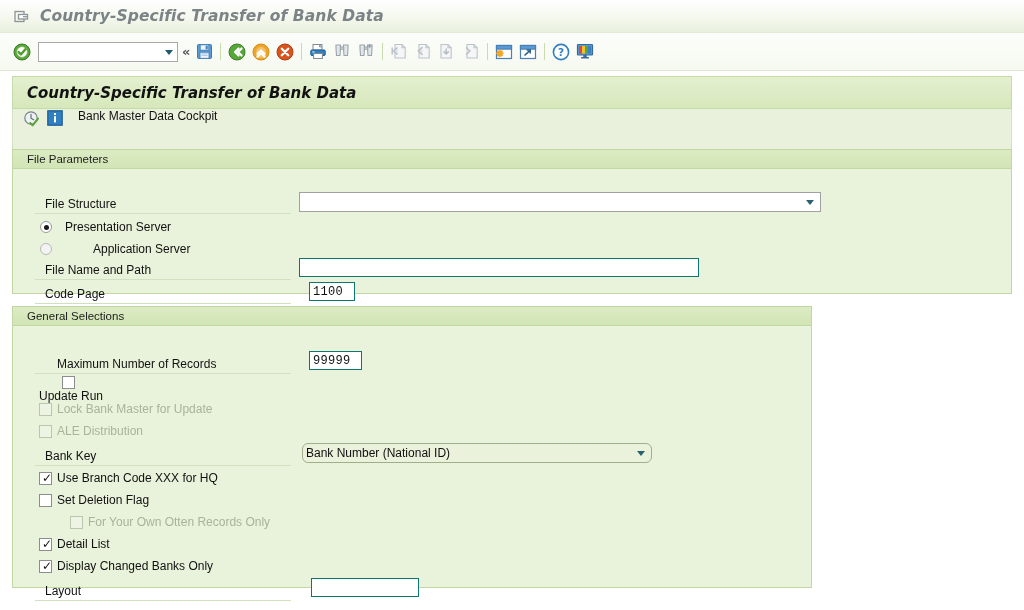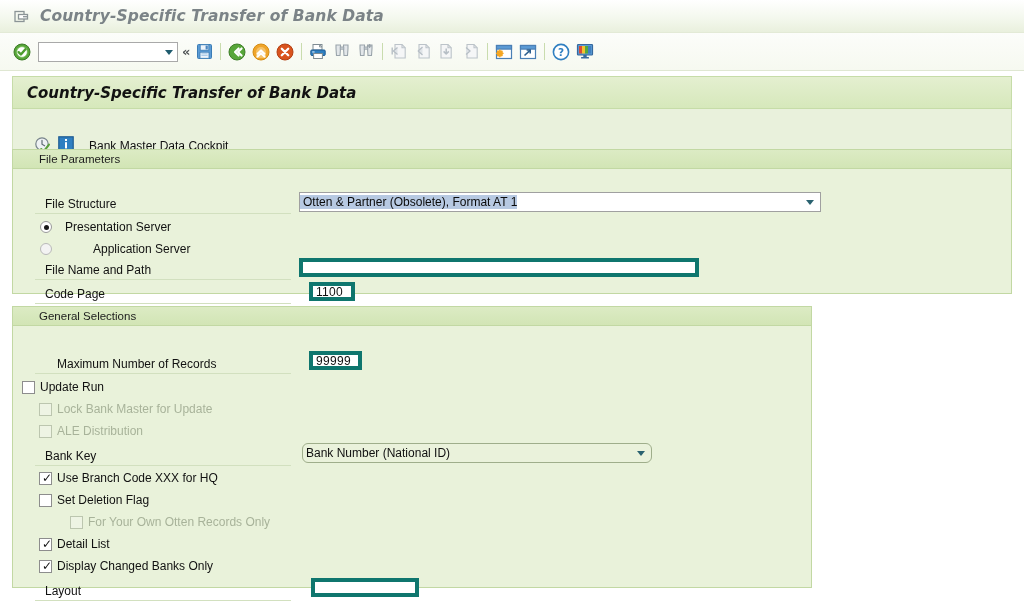--- a/index.html
+++ b/index.html
@@ -96,40 +96,40 @@
     margin-left: 14px;
   }
 
   
   #apptoolbar {
     position: absolute; left: 12px; top: 109px; width: 1000px; height: 45px;
     background: #e9f1dc;
     border-left: 1px solid #d4e3bd;
     border-right: 1px solid #d4e3bd;
     border-bottom: 1px solid #d4e3bd;
-    display: flex; align-items: flex-end; padding-left: 11px;
+    display: flex; align-items: flex-start;
   }
   #apptoolbar .at-icon { margin-left: 9px; width: 18px; height: 18px;
     display: flex; align-items: center; justify-content: center; }
   #apptoolbar .at-label {
     margin-left: 14px; font-size: 12px; color: #101010;
   }
 
   
   .panel {
     position: absolute;
     border: 1px solid #c2d8a3;
     background: #e9f2da;
   }
   .panel-header {
     height: 19px;
     background: linear-gradient(to bottom, #dcebc4 0%, #d2e5b5 100%);
     border-bottom: 1px solid #c2d8a3;
     display: flex; align-items: center;
-    padding-left: 26px;
+    padding-left: 14px;
     font-size: 11.5px;
     color: #1c1c1c;
   }
   .panel-body { position: relative; }
 
   #panel-file { left: 12px; top: 149px; width: 1000px; height: 145px; }
   #panel-general { left: 12px; top: 306px; width: 800px; height: 282px; }
 
   
   .row { position: absolute; left: 0; height: 22px; display: flex; align-items: center; }
@@ -141,25 +141,25 @@
   .underline {
     position: absolute;
     height: 1px;
     background: #d2e0bf;
   }
 
   
   .txtbox {
     position: absolute;
     background: #ffffff;
-    border: 4px solid #0f766e;
+    border: 1px solid #0f766e;
     height: 19px;
     display: flex; align-items: center;
     padding-left: 3px;
-    font-family: Liberation Sans, sans-serif;
+    font-family: Liberation Mono, monospace;
     font-size: 12px;
     color: #101010;
     letter-spacing: 0.3px;
   }
 
   
   .combo {
     position: absolute;
     height: 20px;
     border: 1px solid #a0a0a0;
@@ -418,21 +418,20 @@
 
 <div class="panel" id="panel-file">
   <div class="panel-header">File Parameters</div>
   <div class="panel-body">
 
     <div class="underline" style="left:22px; top:44px; width:256px;"></div>
     <div class="row" style="left:32px; top:24px;">
       <span class="lbl">File Structure</span>
     </div>
     <div class="combo" style="left:286px; top:23px; width:522px;">
-      <span class="combo-text sel">Otten &amp; Partner (Obsolete), Format AT 1</span>
       <span class="combo-arrow"></span>
     </div>
 
     <div class="row" style="left:27px; top:47px;gap:8px;">
       <span class="radio">
           <span class="dot"></span>
         </span>
       <span class="lbl">Presentation Server</span>
     </div>
 
@@ -464,21 +463,21 @@
   <div class="panel-body">
 
     <div class="underline" style="left:22px; top:47px; width:256px;"></div>
     <div class="row" style="left:44px; top:27px;">
       <span class="lbl">Maximum Number of Records</span>
     </div>
     <div class="txtbox" style="left:296px; top:25px; width:53px;">
       <span>99999</span>
     </div>
 
-    <div class="row" style="left:9px; top:50px;">
+    <div class="row" style="left:26px; top:50px;flex-direction:column;">
       <span class="cbx"></span>
       <span class="lbl">Update Run</span>
     </div>
 
     <div class="row" style="left:26px; top:72px;">
       <span class="cbx disabled"></span>
       <span class="lbl disabled">Lock Bank Master for Update</span>
     </div>
 
     <div class="row" style="left:26px; top:94px;">

